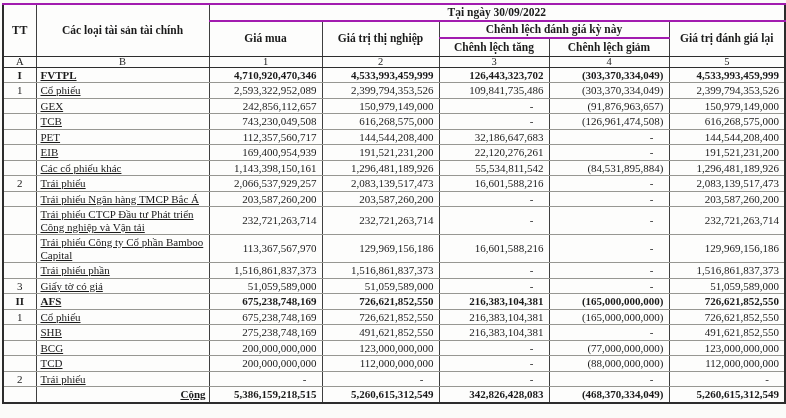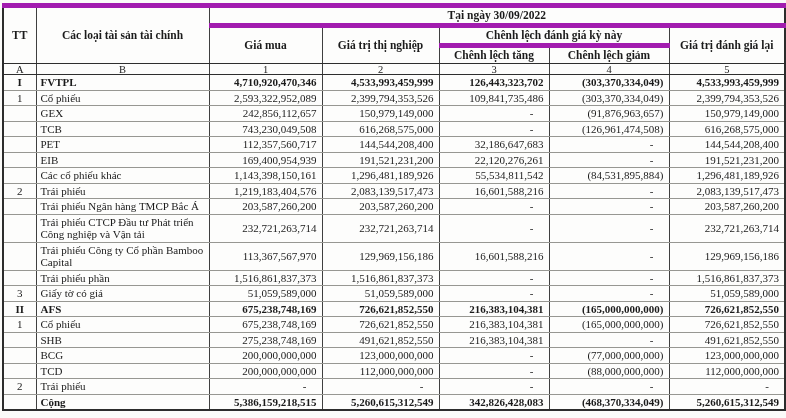--- a/index.html
+++ b/index.html
@@ -25,21 +25,21 @@
     border: 2px solid #2c2c2c;
   }
   table.fin th, table.fin td {
     border-left: 1px solid #3f3f3f;
     border-right: 1px solid #3f3f3f;
     overflow: hidden;
     box-sizing: border-box;
   }
   
   thead th {
-    border-top: 5px solid #a21caf;
+    border-top: 2px solid #a21caf;
     border-bottom: 1px solid #2e2e2e;
     font-weight: bold;
     font-size: 11.5px;
     text-align: center;
     vertical-align: middle;
     padding: 1px 2px;
     line-height: 13px;
   }
   tr.h-date th { height: 16px; }
   tr.h-main th { height: 16px; }
@@ -58,25 +58,25 @@
   tbody td {
     border-top: 1px solid #979792;
     border-bottom: 1px solid #979792;
     font-size: 11px;
     line-height: 12.5px;
     padding: 1px 2px;
     height: 15px;
     vertical-align: middle;
   }
   tbody td.tt   { text-align: center; }
-  tbody td.name { text-align: left; padding-left: 4px; padding-right: 3px; }
+  tbody td.name { text-align: left; padding-left: 4px; padding-right: 3px; text-decoration: underline; }
   tbody td.num  { text-align: right; padding-right: 5px; white-space: nowrap; }
   tbody td.num.dash { padding-right: 15px; }
   tbody tr.bold td { font-weight: bold; border-top-color: #6f6f6b; }
-  tbody tr:last-child td { border-bottom: 2px solid #2c2c2c; }
+  tbody tr:last-child td { border-bottom: 2px solid #2c2c2c; text-align: right; }
 </style>
 </head>
 <body>
 
 <div class="page">
   <table class="fin">
     <colgroup>
       <col style="width:33px">
       <col style="width:173px">
       <col style="width:113px">
@@ -171,21 +171,21 @@
           <td class="name">Các cổ phiếu khác</td>
           <td class="num">1,143,398,150,161</td>
           <td class="num">1,296,481,189,926</td>
           <td class="num">55,534,811,542</td>
           <td class="num">(84,531,895,884)</td>
           <td class="num">1,296,481,189,926</td>
         </tr>
         <tr>
           <td class="tt">2</td>
           <td class="name">Trái phiếu</td>
-          <td class="num">1,219,183,404,576</td>
+          <td class="num">2,066,537,929,257</td>
           <td class="num">2,083,139,517,473</td>
           <td class="num">16,601,588,216</td>
           <td class="num dash">-</td>
           <td class="num">2,083,139,517,473</td>
         </tr>
         <tr>
           <td class="tt"></td>
           <td class="name">Trái phiếu Ngân hàng TMCP Bắc Á</td>
           <td class="num">203,587,260,200</td>
           <td class="num">203,587,260,200</td>

